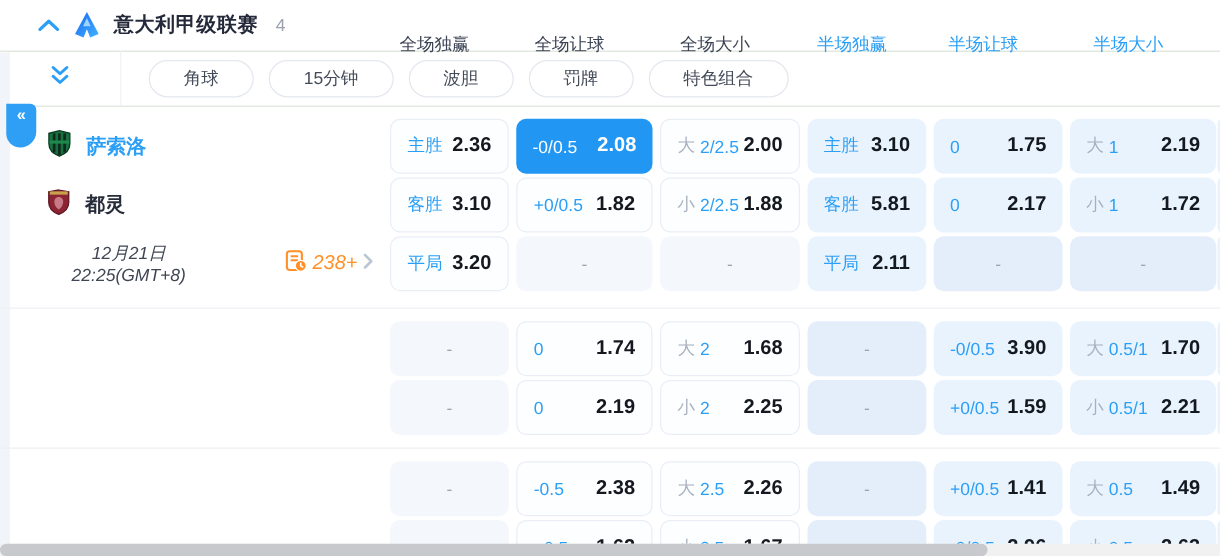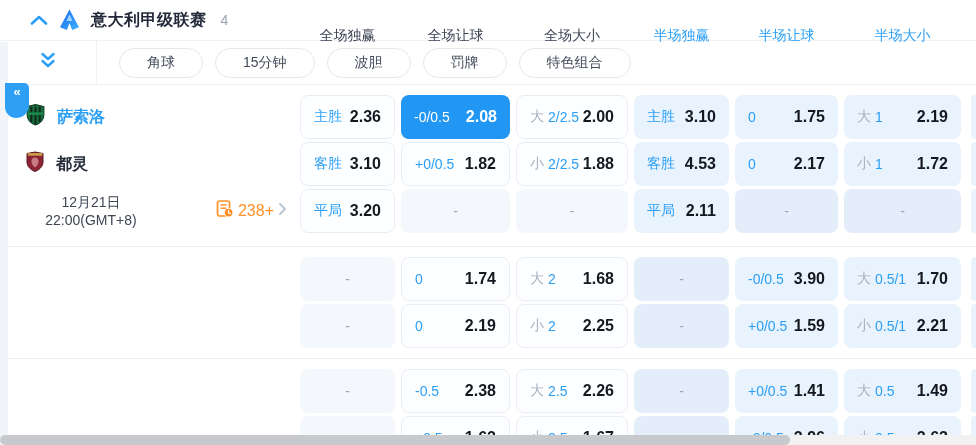--- a/index.html
+++ b/index.html
@@ -32,27 +32,27 @@
   
   .gutter { position:absolute; left:0; top:42px; bottom:0; width:8px; background:#f1f4f8; }
   .collapse-tab { position:absolute; left:5px; top:83px; width:24px; height:35px; background:#2f9ff6;
                   border-radius:0 6px 16px 14px; z-index:6; display:flex; justify-content:center;
                   cursor:pointer; }
   .collapse-tab span { color:#fff; font-size:13px; line-height:17px; font-weight:bold; }
 
   
   .content { position:absolute; top:85px; left:8px; right:0; padding-top:10px; background:#fff; }
   .block { display:flex; }
-  .left-panel { width:292px; flex-shrink:0; }
+  .left-panel { width:292px; flex-shrink:0;margin-left:12px; }
   .lp-row { height:44px; margin-bottom:3px; display:flex; align-items:center; padding-left:17px; }
   .lp-row.team { gap:11px; cursor:pointer; }
   .tname { font-size:16px; font-weight:bold; }
   .tname.home { color:#2b9ff6; }
   .tname.away { color:#272c3a; }
-  .lp-row.meta { padding-left:4px; }
+  .lp-row.meta { padding-left:4px;font-style:italic; }
   .mdate { margin-left:18px; width:122px; text-align:center; font-size:14px; color:#3f4653; line-height:18px; }
   .mcount { margin-left:auto; margin-right:13px; display:flex; align-items:center; gap:4px; cursor:pointer; }
   .mcount .cnt { color:#ff9128; font-size:16px; }
 
   .odds { flex:1; display:grid; grid-template-columns:95px 109px 112px 95px 103px 117px minmax(0,1fr);
           column-gap:6px; row-gap:3px; align-content:start; }
   .cell { height:44px; border-radius:8px; display:flex; align-items:center;
           justify-content:space-between; padding:4px 13px; cursor:pointer; }
   .c-w  { background:#fdfeff; border:1px solid #e9eef6; }
   .c-we { background:#f4f7fb; cursor:default; }
@@ -155,21 +155,21 @@
               <path d="M10 0.5 L18 2 V10.5 C18 15 14.3 18.4 10 20 C5.7 18.4 2 15 2 10.5 V2 Z" fill="#8c2433" stroke="#5d1622" stroke-width="1"></path>
               <rect x="2.8" y="1.6" width="14.4" height="2.6" fill="#c9a24b"></rect>
               <path d="M10 6 C12.5 6 13.8 8 13.5 10.5 C13.2 13 11.8 15 10 16 C8.2 15 6.8 13 6.5 10.5 C6.2 8 7.5 6 10 6 Z" fill="#c77a85"></path>
             </svg>
           </span>
           <span class="tname away">都灵</span>
         </div>
         <div class="lp-row meta">
           <div class="mdate">
             <div>12月21日</div>
-            <div>22:00(GMT+8)</div>
+            <div>22:25(GMT+8)</div>
           </div>
           <div class="mcount">
             <span>
               <svg width="18" height="18" viewBox="0 0 18 18">
                 <rect x="1.5" y="1" width="12" height="15" rx="2.2" fill="none" stroke="#ff9128" stroke-width="1.7"></rect>
                 <line x1="4.5" y1="5" x2="10.5" y2="5" stroke="#ff9128" stroke-width="1.5"></line>
                 <line x1="4.5" y1="8.2" x2="10.5" y2="8.2" stroke="#ff9128" stroke-width="1.5"></line>
                 <circle cx="12.6" cy="12.6" r="4.4" fill="#ff9128" stroke="#fff" stroke-width="1"></circle>
                 <polyline points="12.6,10.6 12.6,12.8 14.2,13.6" stroke="#fff" stroke-width="1.2" fill="none" stroke-linecap="round"></polyline>
               </svg>
@@ -239,21 +239,21 @@
             <span class="lblwrap">
               <span class="lbl gray">小</span>
               <span class="lbl">2/2.5</span>
             </span>
             <span class="val">1.88</span>
           </div>
           <div class="cell c-b">
             <span class="lblwrap">
               <span class="lbl">客胜</span>
             </span>
-            <span class="val">4.53</span>
+            <span class="val">5.81</span>
           </div>
           <div class="cell c-b">
             <span class="lblwrap">
               <span class="lbl">0</span>
             </span>
             <span class="val">2.17</span>
           </div>
           <div class="cell c-b">
             <span class="lblwrap">
               <span class="lbl gray">小</span>

